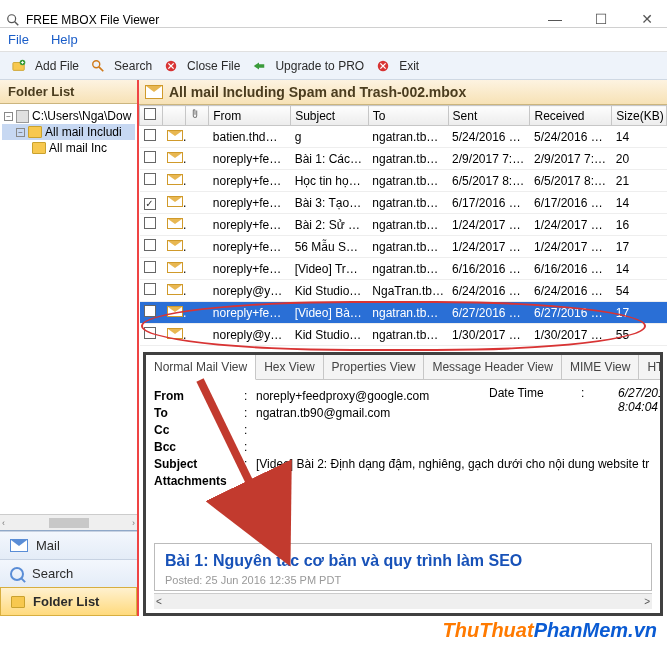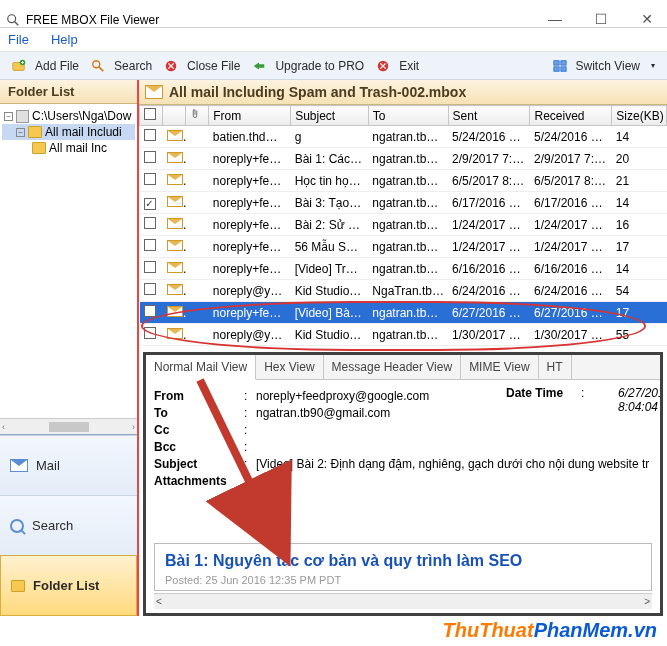--- a/index.html
+++ b/index.html
@@ -31,21 +31,21 @@
   .tree-row.indent2 { padding-left: 30px; }
   .tree-row.sel { background:#c7d8f2; }
   .toggle { width:9px;height:9px;border:1px solid #888;font-size:8px;line-height:7px;text-align:center;color:#555; }
   .folder-ico{width:14px;height:12px;background:#f7c84f;border:1px solid #caa22e;border-radius:1px;}
   .disk-ico{width:13px;height:13px;background:#e0e0e0;border:1px solid #999;}
 
   .hscroll{height:16px;background:#efefef;border-top:1px solid #ccc;display:flex;align-items:center;justify-content:space-between;padding:0 2px;font-size:9px;color:#777;}
   .hscroll .thumb{height:10px;background:#c8c8c8;width:40px;}
 
   .sidenav { border-top: 1px solid #8fa8c8; }
-  .sidenav-item { display:flex;align-items:center;gap:8px;padding:22px 10px;border-top:1px solid #c7d2e2;background:linear-gradient(#f3f7fd,#e4ecf7);font-size:13px;color:#2b2b2b;}
+  .sidenav-item { display:flex;align-items:center;gap:8px;padding:6px 10px;border-top:1px solid #c7d2e2;background:linear-gradient(#f3f7fd,#e4ecf7);font-size:13px;color:#2b2b2b;}
   .sidenav-item.active{background:linear-gradient(#fff1cf,#ffda7d);border:1px solid #d7ae3f;font-weight:bold;}
   .mail-ico{width:18px;height:13px;background:#fff;border:1px solid #5a8dd6;position:relative;}
   .mail-ico::after{content:"";position:absolute;left:0;right:0;top:0;border-left:8px solid transparent;border-right:8px solid transparent;border-top:6px solid #5a8dd6;}
   .search-ico2{width:14px;height:14px;border:2px solid #5a8dd6;border-radius:50%;position:relative;}
   .search-ico2::after{content:"";position:absolute;width:6px;height:2px;background:#5a8dd6;bottom:-2px;right:-4px;transform:rotate(45deg);}
 
   
   .content { flex: 1; display:flex; flex-direction:column; overflow:hidden;}
   .filehdr { background: linear-gradient(#fdf3e1,#f7e2b6); padding: 4px 6px; display:flex; align-items:center; gap:6px; border-bottom:1px solid #cbb57e;}
   .filehdr-title{font-weight:bold;color:#4b3d1f;font-size:14px;}
@@ -69,21 +69,21 @@
   .detailwrap{border:3px solid #404040;margin:6px 4px 0 4px;flex:1;display:flex;flex-direction:column;overflow:hidden;}
   .tabs { display:flex; background:#f4f4f4; border-bottom:1px solid #c7c7c7; font-size:12px;}
   .tab { padding:5px 8px; border-right:1px solid #c7c7c7; color:#444; white-space:nowrap;}
   .tab.active{background:#fff;border-bottom:1px solid #fff;margin-bottom:-1px;}
 
   .detail{flex:1;padding:6px 8px;font-size:12px;overflow:hidden;position:relative;}
   .drow{display:flex;margin:3px 0;}
   .dlab{width:90px;font-weight:bold;}
   .dcolon{width:12px;}
   .dval{flex:1;white-space:nowrap;overflow:hidden;text-overflow:ellipsis;}
-  .dtlab{position:absolute;left:360px;top:6px;font-weight:bold;text-align:right;}
+  .dtlab{position:absolute;left:343px;top:6px;font-weight:normal;text-align:right;}
   .dtcol{position:absolute;left:435px;top:6px;}
   .dtval{position:absolute;left:472px;top:6px;font-style:italic;}
 
   .preview{border:1px solid #bbb;margin:4px 8px 0 8px;padding:8px 4px 4px 10px;}
   .preview h3{color:#1852b8;font-size:16px;font-weight:bold;}
   .posted{font-size:11px;color:#999;margin-top:4px;}
 
   
   .arrow{position:absolute;left:190px;top:370px;pointer-events:none;}
 
@@ -144,30 +144,20 @@
     <span>Upgrade to PRO</span>
   </div>
   <div class="tbtn">
     <svg class="ico" viewBox="0 0 16 16">
         <circle cx="8" cy="8" r="6" fill="#d83434"></circle>
         <path d="M5 5l6 6M11 5l-6 6" stroke="#fff" stroke-width="1.6"></path>
       </svg>
     <span>Exit</span>
   </div>
   <div class="tsep"></div>
-  <div class="tbtn">
-    <svg class="ico" viewBox="0 0 16 16">
-        <rect x="1" y="2" width="6" height="5" fill="#6aa0e6" stroke="#2a6fd6"></rect>
-        <rect x="9" y="2" width="6" height="5" fill="#6aa0e6" stroke="#2a6fd6"></rect>
-        <rect x="1" y="9" width="6" height="5" fill="#6aa0e6" stroke="#2a6fd6"></rect>
-        <rect x="9" y="9" width="6" height="5" fill="#6aa0e6" stroke="#2a6fd6"></rect>
-      </svg>
-    <span>Switch View</span>
-    <span style="font-size:8px;margin-left:2px;">▾</span>
-  </div>
 </div>
 
 <div class="main">
 
   <div class="sidebar">
     <div class="sidehdr">Folder List</div>
     <div class="tree">
       <div class="tree-row">
         <span class="toggle">−</span>
         <span class="disk-ico"></span>
@@ -352,20 +342,21 @@
           </tbody>
       </table>
 
       <div class="ring" style="left:2px;top:196px;width:505px;height:50px;"></div>
     </div>
 
     <div class="detailwrap">
       <div class="tabs">
         <div class="tab active">Normal Mail View</div>
         <div class="tab">Hex View</div>
+        <div class="tab">Properties View</div>
         <div class="tab">Message Header View</div>
         <div class="tab">MIME View</div>
         <div class="tab">HT</div>
 
       </div>
       <div class="detail">
         <div class="drow">
             <span class="dlab">From</span>
             <span class="dcolon">:</span>
             <span class="dval">noreply+feedproxy@google.com</span>

